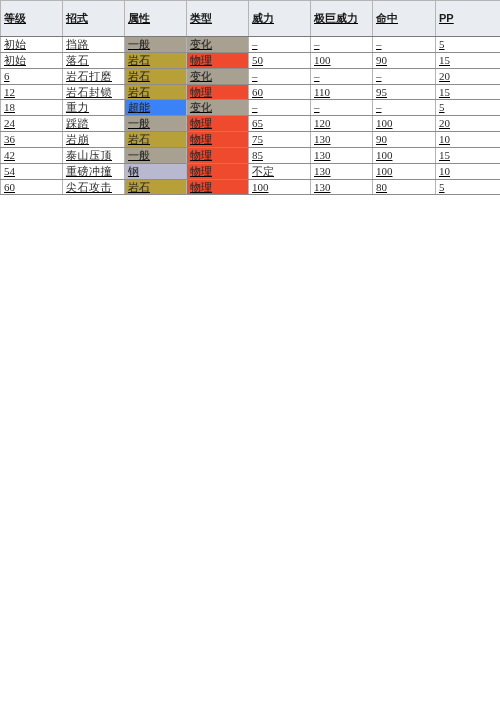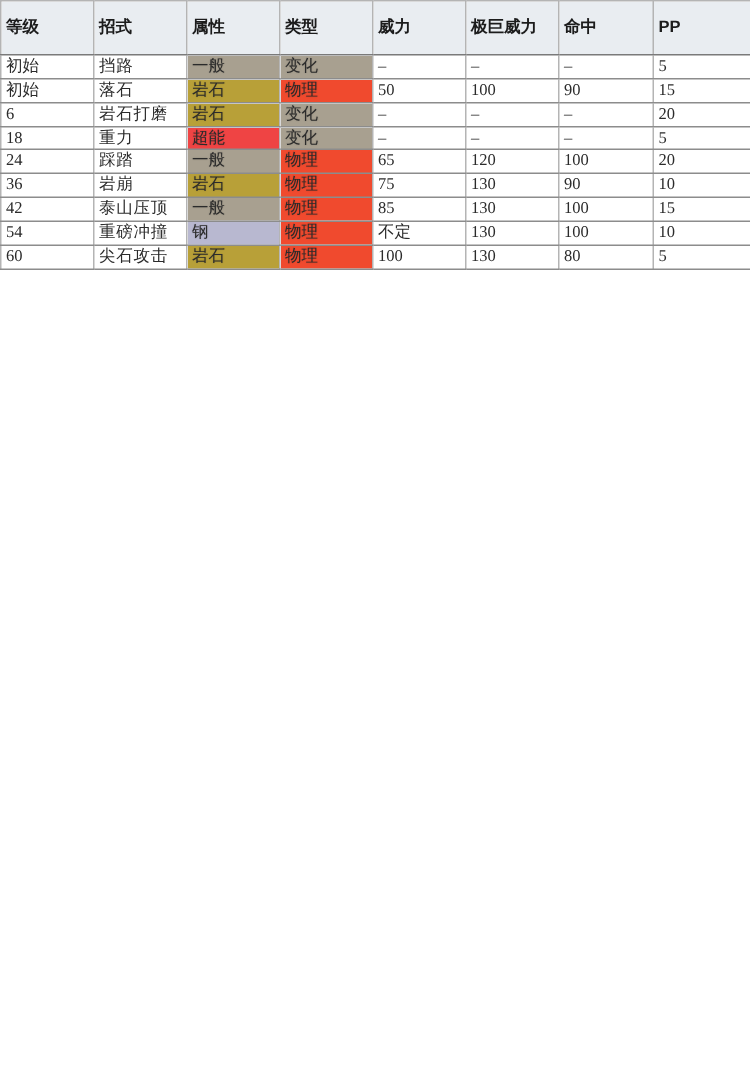--- a/index.html
+++ b/index.html
@@ -10,20 +10,21 @@
   body {
     width: 500px;
     height: 721px;
     font-family: "Liberation Serif", "DejaVu Serif", serif;
     overflow: hidden;
   }
   #move-table {
     width: 500px;
     border-collapse: collapse;
     table-layout: fixed;
+    text-decoration: underline;
   }
   #move-table col.c-level  { width: 62px; }
   #move-table col.c-move   { width: 62px; }
   #move-table col.c-type   { width: 62px; }
   #move-table col.c-cat    { width: 62px; }
   #move-table col.c-pow    { width: 62px; }
   #move-table col.c-max    { width: 62px; }
   #move-table col.c-acc    { width: 63px; }
   #move-table col.c-pp     { width: 65px; }
 
@@ -129,23 +130,33 @@
         <td class="cell-level">6</td>
         <td class="cell-name">岩石打磨</td>
         <td class="cell-type" style="background: rgb(184, 160, 56);">岩石</td>
         <td class="cell-cat" style="background: rgb(168, 160, 144);">变化</td>
         <td class="cell-num">–</td>
         <td class="cell-num">–</td>
         <td class="cell-num">–</td>
         <td class="cell-num">20</td>
       </tr>
       <tr>
+        <td class="cell-level">12</td>
+        <td class="cell-name">岩石封锁</td>
+        <td class="cell-type" style="background: rgb(184, 160, 56);">岩石</td>
+        <td class="cell-cat" style="background: rgb(240, 74, 46);">物理</td>
+        <td class="cell-num">60</td>
+        <td class="cell-num">110</td>
+        <td class="cell-num">95</td>
+        <td class="cell-num">15</td>
+      </tr>
+      <tr>
         <td class="cell-level">18</td>
         <td class="cell-name">重力</td>
-        <td class="cell-type" style="background: #ef4444;">超能</td>
+        <td class="cell-type" style="background: #3b82f6;">超能</td>
         <td class="cell-cat" style="background: rgb(168, 160, 144);">变化</td>
         <td class="cell-num">–</td>
         <td class="cell-num">–</td>
         <td class="cell-num">–</td>
         <td class="cell-num">5</td>
       </tr>
       <tr>
         <td class="cell-level">24</td>
         <td class="cell-name">踩踏</td>
         <td class="cell-type" style="background: rgb(168, 160, 144);">一般</td>

